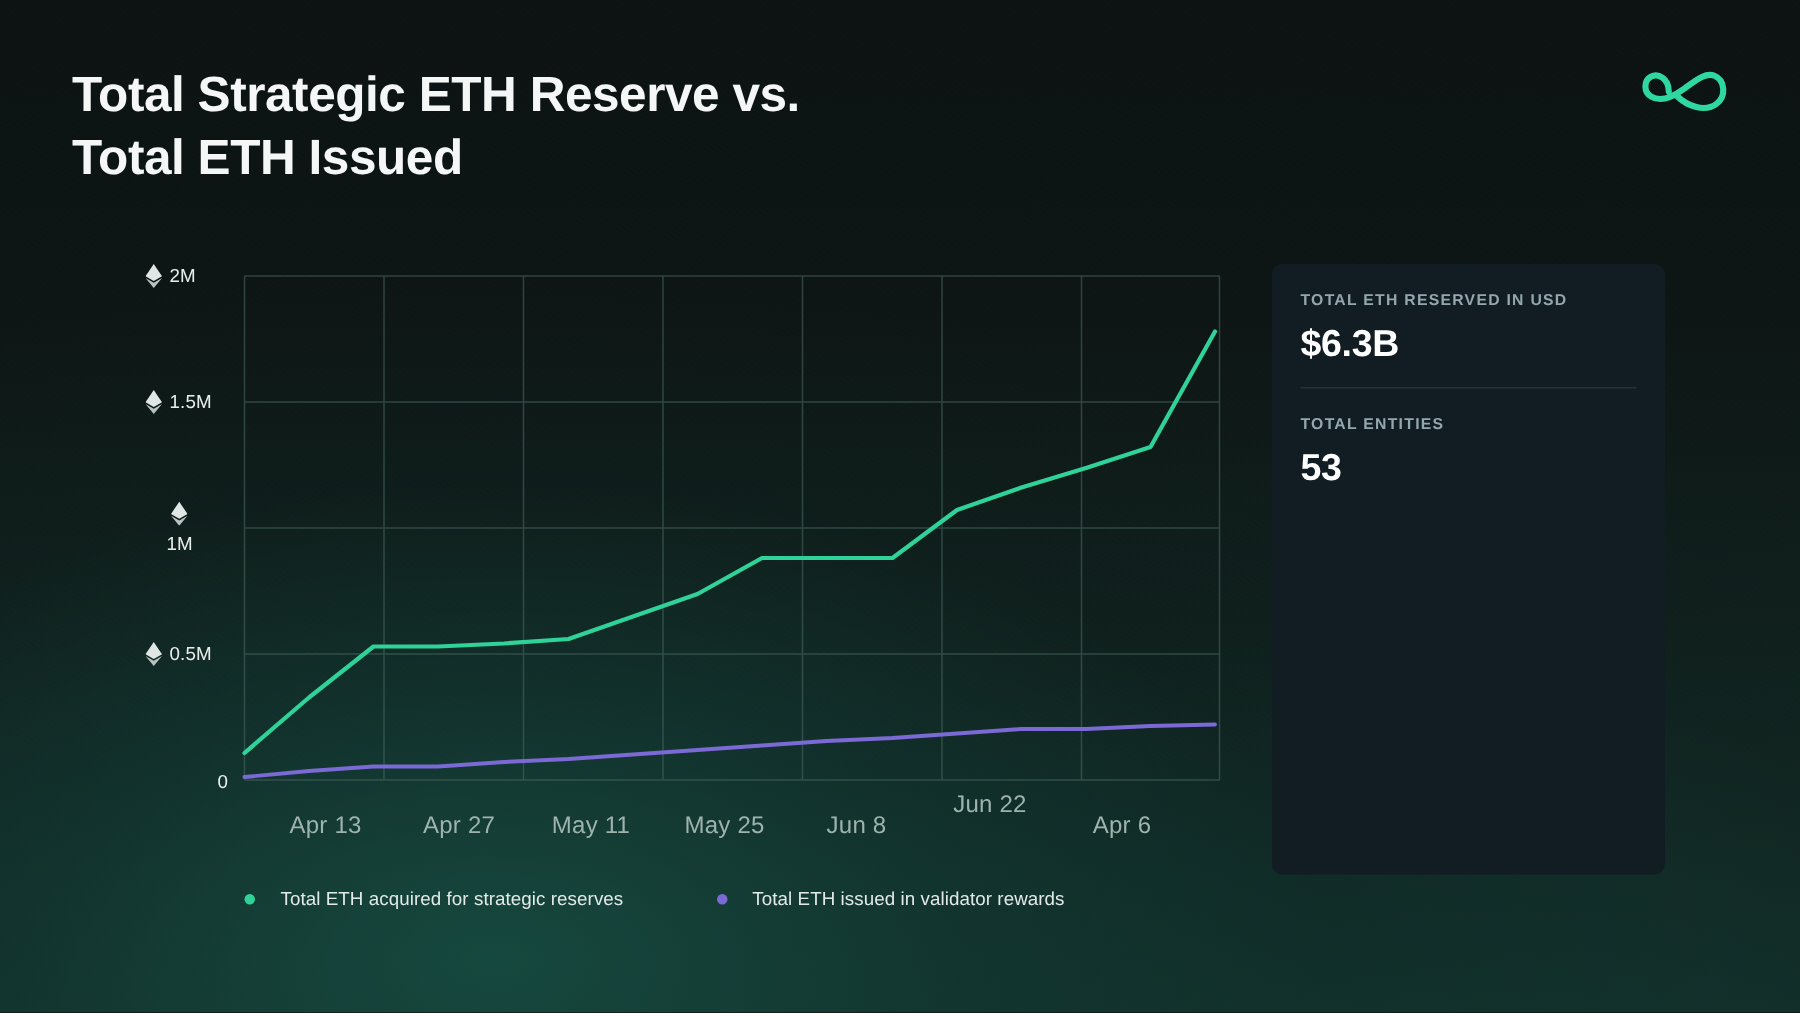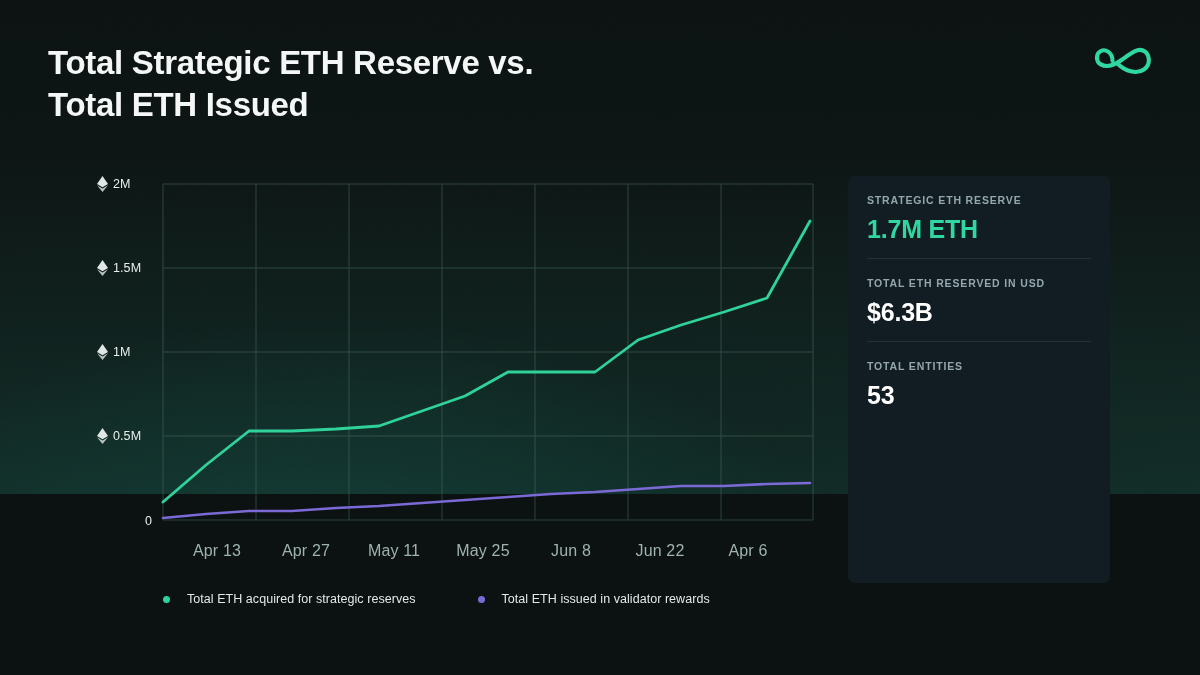--- a/index.html
+++ b/index.html
@@ -5,21 +5,21 @@
   * { box-sizing: border-box; margin: 0; padding: 0; }
   html, body { width: 1200px; height: 675px; }
   body {
     font-family: "Liberation Sans", sans-serif;
     background: #0b1211;
     overflow: hidden;
     position: relative;
   }
   #stage {
     position: absolute;
-    width: 1200px; height: 494px;
+    width: 1200px; height: 675px;
     top: 0; left: 0;
     background:
       radial-gradient(ellipse 820px 470px at 330px 640px, rgba(22,74,64,0.95) 0%, rgba(18,56,50,0.62) 38%, rgba(13,32,29,0.25) 68%, rgba(11,18,17,0) 100%),
       radial-gradient(ellipse 700px 420px at 880px 680px, rgba(18,58,52,0.55) 0%, rgba(12,28,26,0.2) 60%, rgba(11,18,17,0) 100%),
       linear-gradient(180deg, #0c1312 0%, #0d1615 32%, #10201d 62%, #14312b 100%);
   }
   #grain {
     position: absolute; inset: 0;
     opacity: 0.30;
     pointer-events: none;
@@ -157,21 +157,21 @@
       </svg>
       <span>2M</span>
     </div>
     <div class="ytick" style="left:97px; top:268px;justify-content:center;">
       <svg class="eth-ico" viewBox="0 0 11 16">
         <path d="M5.5 0 L11 8.1 L5.5 11.3 L0 8.1 Z" fill="#dfe6e4"></path>
         <path d="M5.5 12.5 L11 9.3 L5.5 16 L0 9.3 Z" fill="#b8c3c0"></path>
       </svg>
       <span>1.5M</span>
     </div>
-    <div class="ytick" style="left:97px; top:352px;">
+    <div class="ytick" style="left:111px; top:352px;flex-direction:column;">
       <svg class="eth-ico" viewBox="0 0 11 16">
         <path d="M5.5 0 L11 8.1 L5.5 11.3 L0 8.1 Z" fill="#dfe6e4"></path>
         <path d="M5.5 12.5 L11 9.3 L5.5 16 L0 9.3 Z" fill="#b8c3c0"></path>
       </svg>
       <span>1M</span>
     </div>
     <div class="ytick" style="left:97px; top:436px;">
       <svg class="eth-ico" viewBox="0 0 11 16">
         <path d="M5.5 0 L11 8.1 L5.5 11.3 L0 8.1 Z" fill="#dfe6e4"></path>
         <path d="M5.5 12.5 L11 9.3 L5.5 16 L0 9.3 Z" fill="#b8c3c0"></path>
@@ -180,41 +180,37 @@
     </div>
     <div class="ytick" style="left:145px; top:521px;">
       <span>0</span>
     </div>
 
     <div class="xtick" style="left:217px; top:542px;">Apr 13</div>
     <div class="xtick" style="left:306px; top:542px;">Apr 27</div>
     <div class="xtick" style="left:394px; top:542px;">May 11</div>
     <div class="xtick" style="left:483px; top:542px;">May 25</div>
     <div class="xtick" style="left:571px; top:542px;">Jun 8</div>
-    <div class="xtick" style="left:660px; top:542px;">Jun 22</div>
+    <div class="xtick" style="left:660px; top:528px;">Jun 22</div>
     <div class="xtick" style="left:748px; top:542px;">Apr 6</div>
 
     <div id="legend">
       <div class="legend-item">
         <span class="legend-dot" style="background:#2fd39a;"></span>
         <span class="legend-label">Total ETH acquired for strategic reserves</span>
       </div>
       <div class="legend-item">
         <span class="legend-dot" style="background:#7b6ad6;"></span>
         <span class="legend-label">Total ETH issued in validator rewards</span>
       </div>
     </div>
   </div>
 
   <div id="stats-panel">
     <div class="stat-block">
-      <div class="stat-label">Strategic ETH Reserve</div>
-      <div class="stat-value accent">1.7M ETH</div>
-    </div>
-    <div class="stat-block">
       <div class="stat-label">Total ETH Reserved in USD</div>
       <div class="stat-value">$6.3B</div>
     </div>
     <div class="stat-block">
       <div class="stat-label">Total Entities</div>
       <div class="stat-value">53</div>
     </div>
   </div>
 </div>
 

